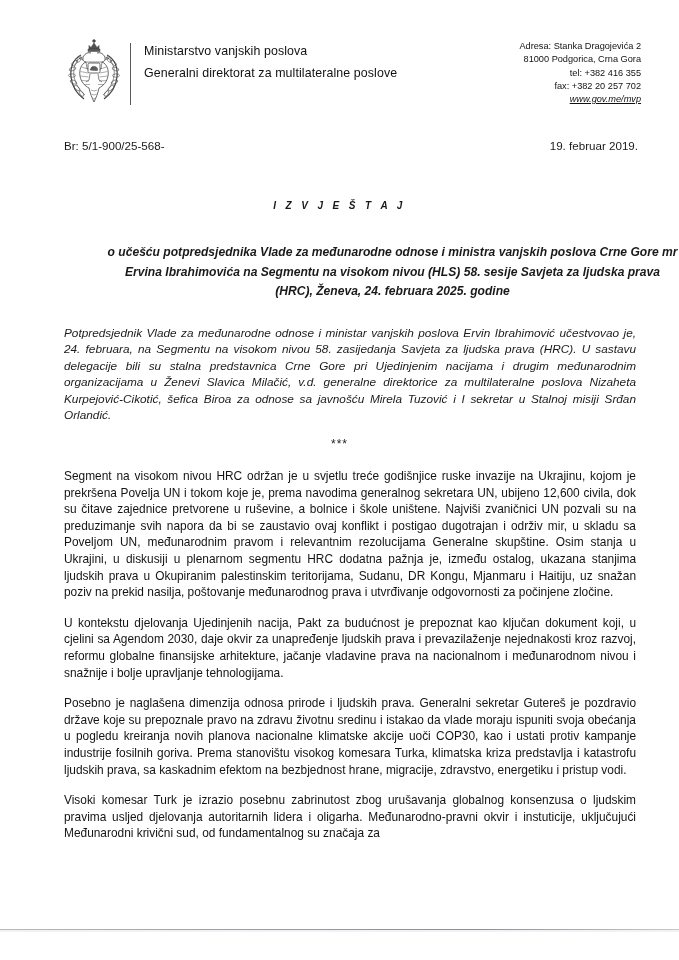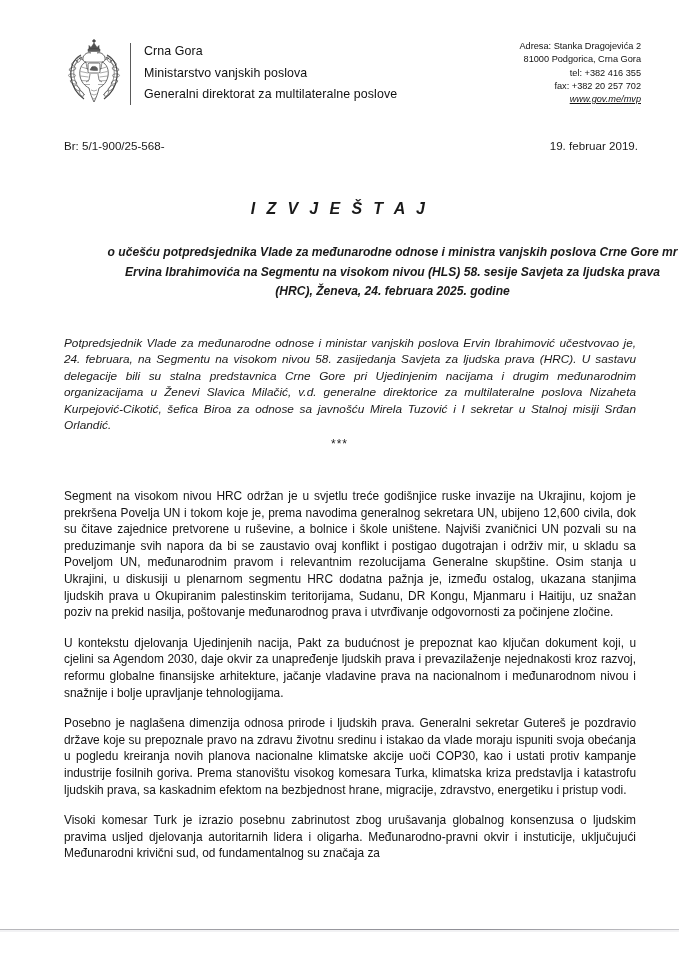--- a/index.html
+++ b/index.html
@@ -95,42 +95,42 @@
     font-size: 11.6px;
     white-space: nowrap;
   }
   
   .doc-kind {
     position: absolute;
     left: 0;
     top: 200px;
     width: 679px;
     text-align: center;
-    font-size: 16px;
+    font-size: 10px;
     font-weight: bold;
     font-style: italic;
     letter-spacing: 3.4px;
   }
   .doc-subject {
     position: absolute;
     left: 64px;
     top: 243px;
     width: 575px;
     text-align: center;
     font-size: 12.1px;
     font-weight: bold;
     font-style: italic;
     line-height: 19.5px;
     margin-left: 41px;
   }
   
   .intro {
     position: absolute;
     left: 64px;
-    top: 335px;
+    top: 325px;
     width: 572px;
     font-size: 11.8px;
     font-style: italic;
     line-height: 16.4px;
     text-align: justify;
   }
   
   .sep {
     position: absolute;
     left: 0;
@@ -140,21 +140,20 @@
     font-size: 12px;
     letter-spacing: 1px;
     color: #222;
   }
   
   .body-copy {
     position: absolute;
     left: 64px;
     top: 468px;
     width: 572px;
-    margin-top: 20px;
   }
   .body-copy p {
     margin: 0 0 14px 0;
     font-size: 11.9px;
     line-height: 16.6px;
     text-align: justify;
     text-justify: inter-word;
     color: #141414;
   }
   .body-copy p:last-child {
@@ -257,21 +256,20 @@
           </g>
 
           <path d="M48 72 L46 84 L40 88" stroke-width="1.3"></path>
           <path d="M64 72 L66 84 L72 88" stroke-width="1.3"></path>
         </g>
       </svg>
 
       <div class="lh-divider"></div>
 
       <div class="lh-lines">
-        <div>Crna Gora</div>
         <div>Ministarstvo vanjskih poslova</div>
         <div>Generalni direktorat za multilateralne poslove</div>
       </div>
     </div>
 
     <div class="lh-right">
       <div>Adresa: Stanka Dragojevića 2</div>
       <div>81000 Podgorica, Crna Gora</div>
       <div>tel: +382 416 355</div>
       <div>fax: +382 20 257 702</div>

